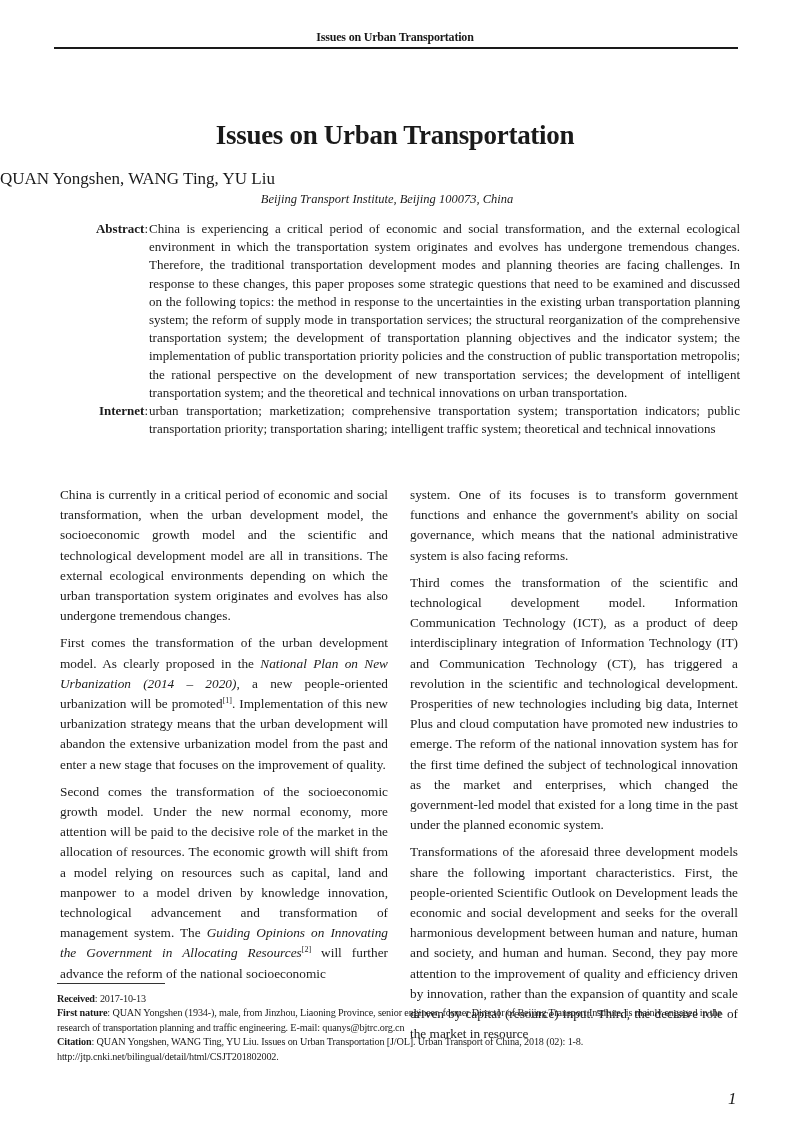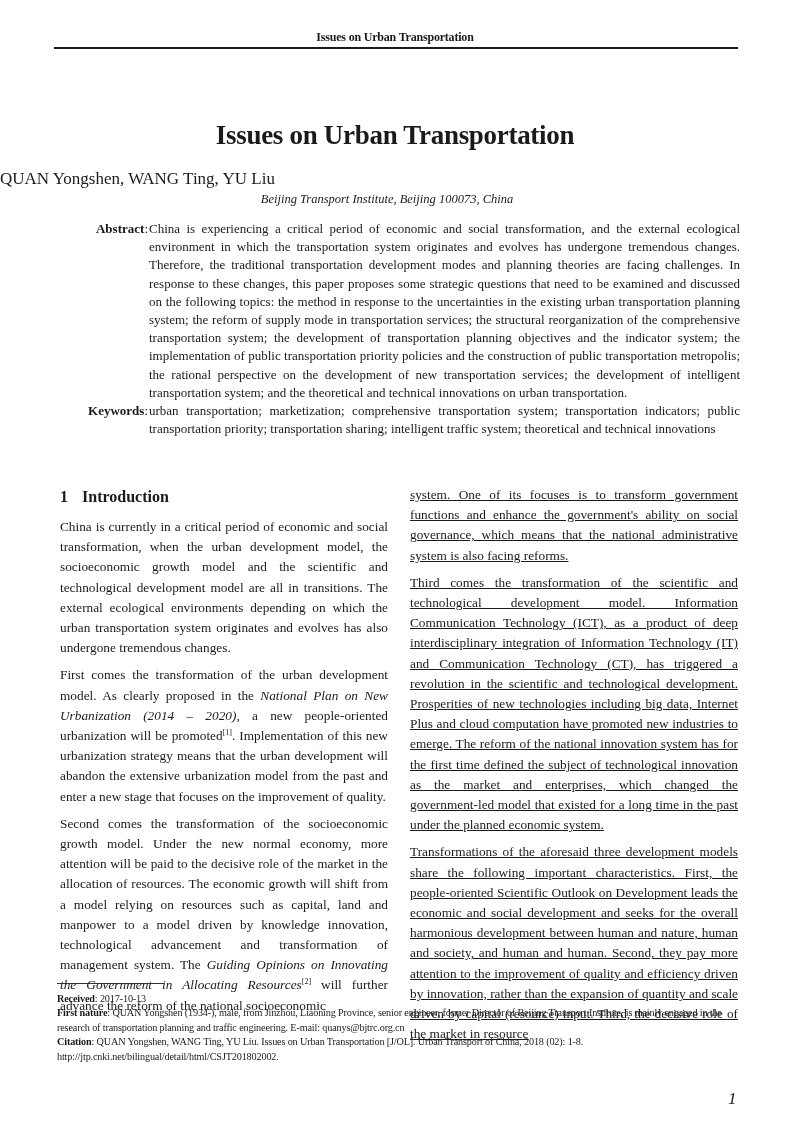--- a/index.html
+++ b/index.html
@@ -28,21 +28,21 @@
     position: absolute; top: 220px; left: 84px; width: 656px; font-size: 13px; line-height: 18.2px;
   }
   .labeled { display: flex; }
   .labeled .lbl { width: 64px; flex: none; font-weight: bold; white-space: nowrap; text-align: right; font-size: 13px; }
   .labeled .lbl .colon { font-weight: normal; }
   .labeled .txt { flex: 1; text-align: justify; padding-left: 1px; }
   .col {
     position: absolute; top: 485px; width: 328px; font-size: 13.3px; line-height: 20.2px;
   }
   .col.left { left: 60px; }
-  .col.right { left: 410px; text-decoration: underline; }
+  .col.right { left: 410px; }
   .col p { margin: 0 0 7px 0; text-align: justify; hyphens: none; }
   .section-head { font-weight: bold; font-size: 16px; margin: 0 0 8px 0; line-height: 24px; }
   .section-head .num { margin-right: 14px; }
   sup { font-size: 8px; line-height: 0; }
   .foot-rule { position: absolute; top: 983px; left: 57px; width: 108px; height: 1px; background: #333; }
   .footnotes {
     position: absolute; top: 992px; left: 57px; width: 680px; font-size: 10.2px; line-height: 14.4px;
     font-family: "Liberation Serif", serif; letter-spacing: -0.15px;
   }
   .footnotes .fl { font-weight: bold; text-align: right; }
@@ -57,29 +57,26 @@
 <h1 class="title" style="margin:0;">Issues on Urban Transportation</h1>
 <div class="authors">QUAN Yongshen, WANG Ting, YU Liu</div>
 <div class="affil">Beijing Transport Institute, Beijing 100073, China</div>
 
 <div class="abstract-block">
   <div class="labeled">
     <div class="lbl"><span>Abstract</span><span class="colon">:</span></div>
     <div class="txt">China is experiencing a critical period of economic and social transformation, and the external ecological environment in which the transportation system originates and evolves has undergone tremendous changes. Therefore, the traditional transportation development modes and planning theories are facing challenges. In response to these changes, this paper proposes some strategic questions that need to be examined and discussed on the following topics: the method in response to the uncertainties in the existing urban transportation planning system; the reform of supply mode in transportation services; the structural reorganization of the comprehensive transportation system; the development of transportation planning objectives and the indicator system; the implementation of public transportation priority policies and the construction of public transportation metropolis; the rational perspective on the development of new transportation services; the development of intelligent transportation system; and the theoretical and technical innovations on urban transportation.</div>
   </div>
   <div class="labeled">
-    <div class="lbl"><span>Keywords</span><span class="colon">:</span></div>
+    <div class="lbl"><span>Internet</span><span class="colon">:</span></div>
     <div class="txt">urban transportation; marketization; comprehensive transportation system; transportation indicators; public transportation priority; transportation sharing; intelligent traffic system; theoretical and technical innovations</div>
   </div>
 </div>
 
 <div class="col left">
-  <div class="section-head">
-    <span class="num">1</span><span>Introduction</span>
-  </div>
   <p>China is currently in a critical period of economic and social transformation, when the urban development model, the socioeconomic growth model and the scientific and technological development model are all in transitions. The external ecological environments depending on which the urban transportation system originates and evolves has also undergone tremendous changes.</p>
   <p><span>First comes the transformation of the urban development model. As clearly proposed in the </span><i>National Plan on New Urbanization (2014 – 2020)</i><span>, a new people-oriented urbanization will be promoted</span><sup>[1]</sup><span>. Implementation of this new urbanization strategy means that the urban development will abandon the extensive urbanization model from the past and enter a new stage that focuses on the improvement of quality.</span></p>
   <p><span>Second comes the transformation of the socioeconomic growth model. Under the new normal economy, more attention will be paid to the decisive role of the market in the allocation of resources. The economic growth will shift from a model relying on resources such as capital, land and manpower to a model driven by knowledge innovation, technological advancement and transformation of management system. The </span><i>Guiding Opinions on Innovating the Government in Allocating Resources</i><sup>[2]</sup><span id="p3b-left"> will further advance the reform of the national socioeconomic</span></p>
 </div>
 
 <div class="col right">
   <p id="p3b-right">system. One of its focuses is to transform government functions and enhance the government's ability on social governance, which means that the national administrative system is also facing reforms.</p>
   <p>Third comes the transformation of the scientific and technological development model. Information Communication Technology (ICT), as a product of deep interdisciplinary integration of Information Technology (IT) and Communication Technology (CT), has triggered a revolution in the scientific and technological development. Prosperities of new technologies including big data, Internet Plus and cloud computation have promoted new industries to emerge. The reform of the national innovation system has for the first time defined the subject of technological innovation as the market and enterprises, which changed the government-led model that existed for a long time in the past under the planned economic system.</p>
   <p>Transformations of the aforesaid three development models share the following important characteristics. First, the people-oriented Scientific Outlook on Development leads the economic and social development and seeks for the overall harmonious development between human and nature, human and society, and human and human. Second, they pay more attention to the improvement of quality and efficiency driven by innovation, rather than the expansion of quantity and scale driven by capital (resource) input. Third, the decisive role of the market in resource</p>
 </div>

